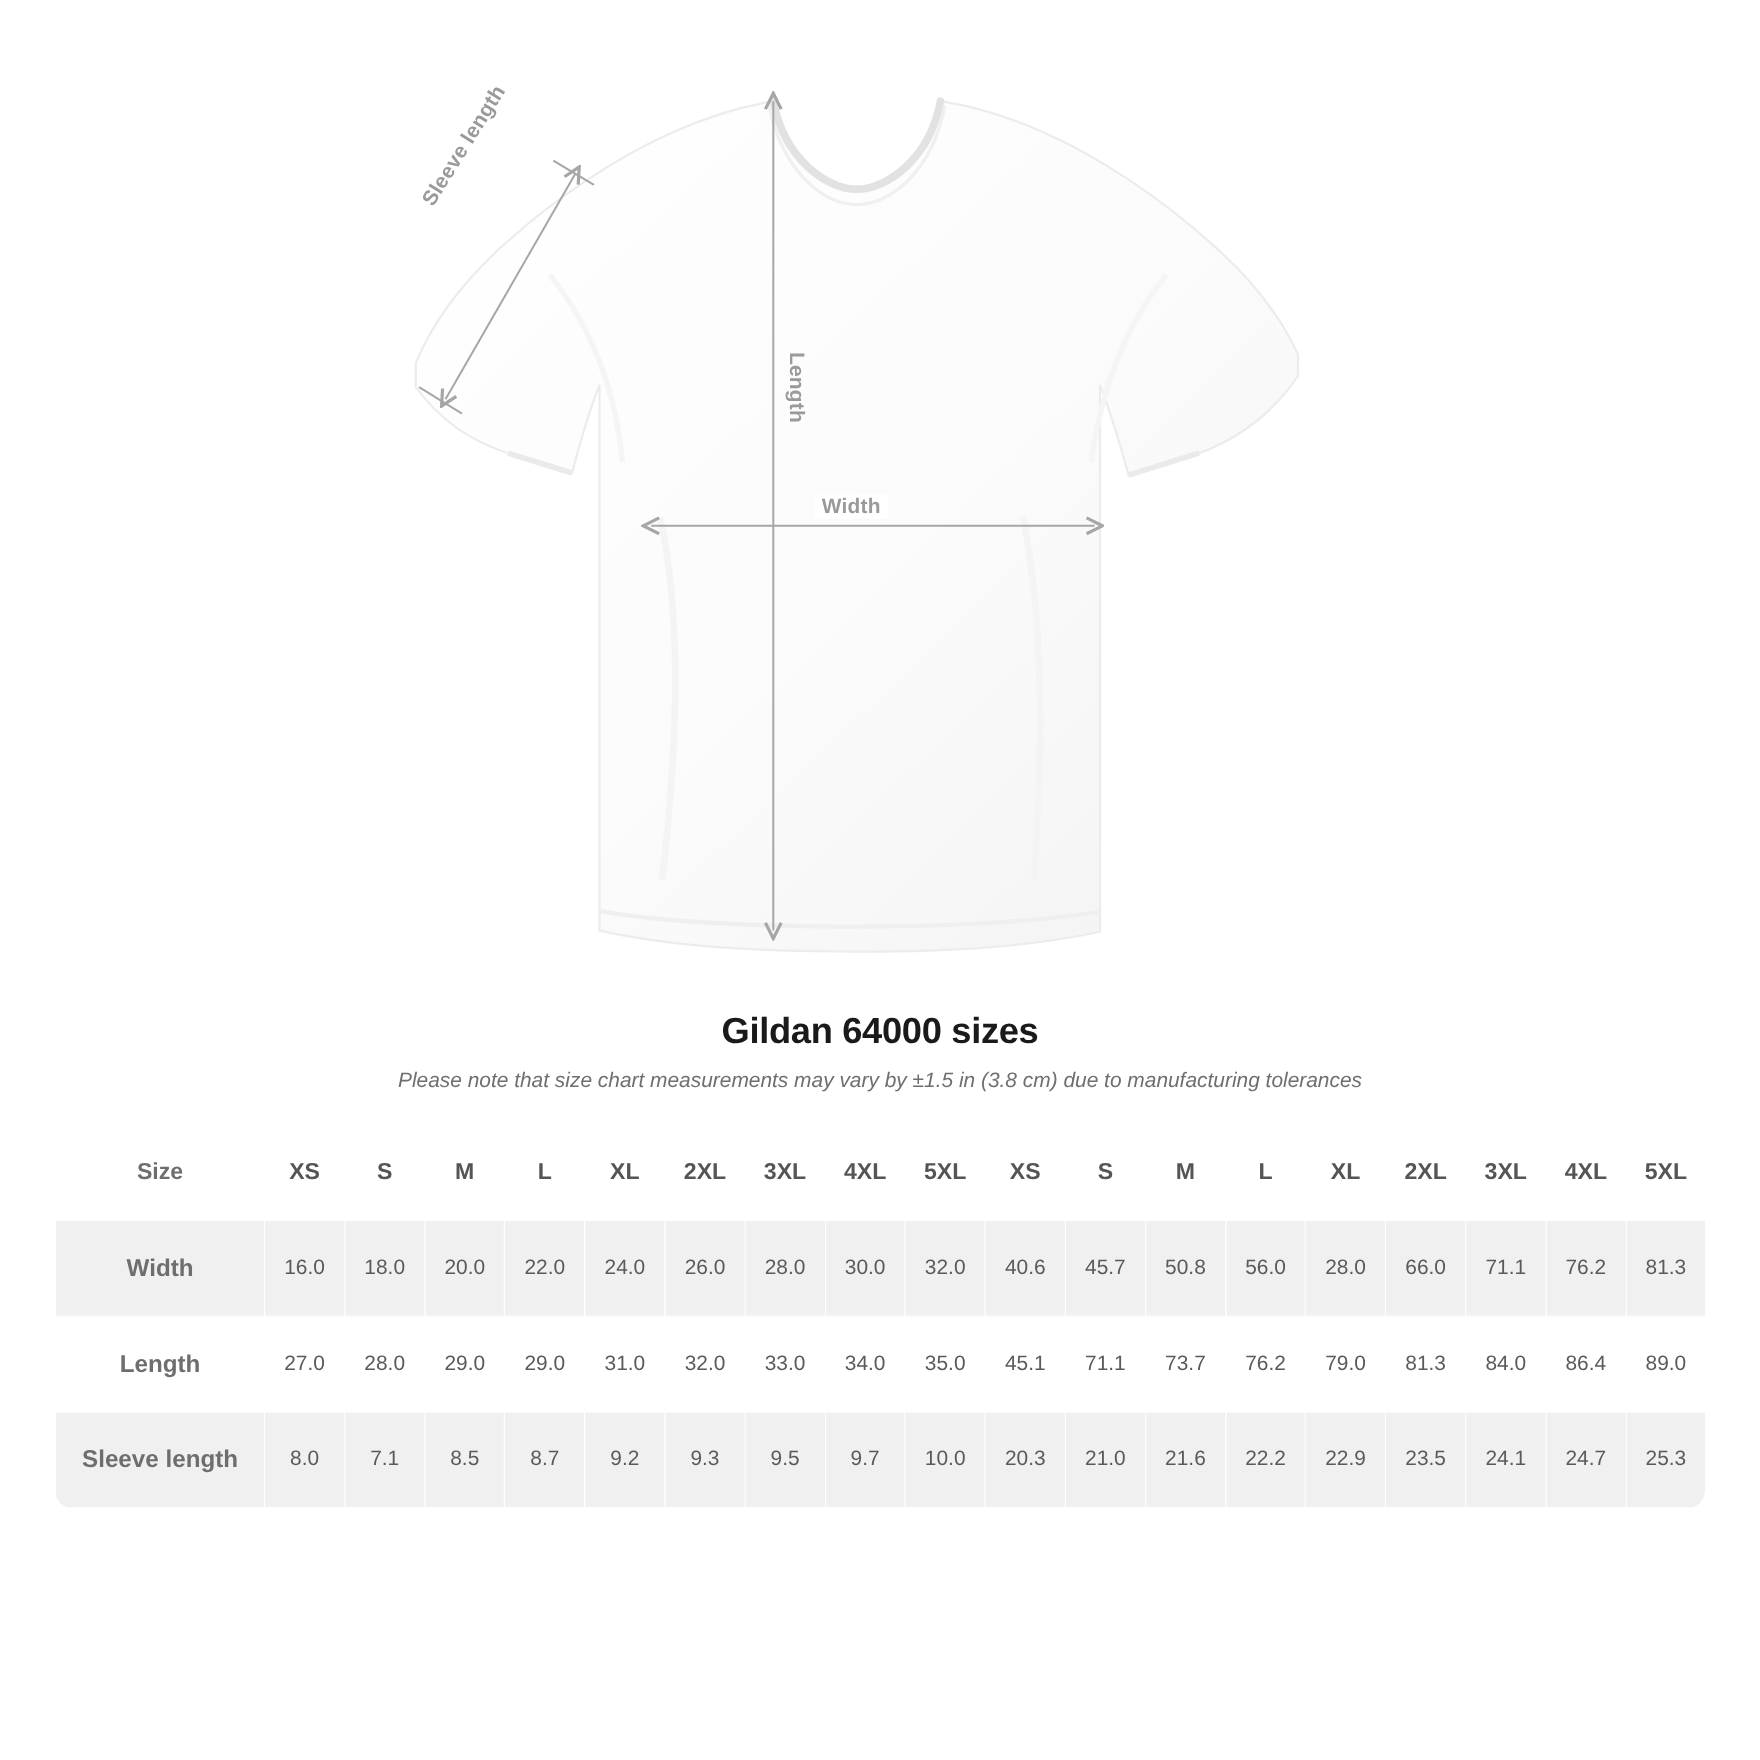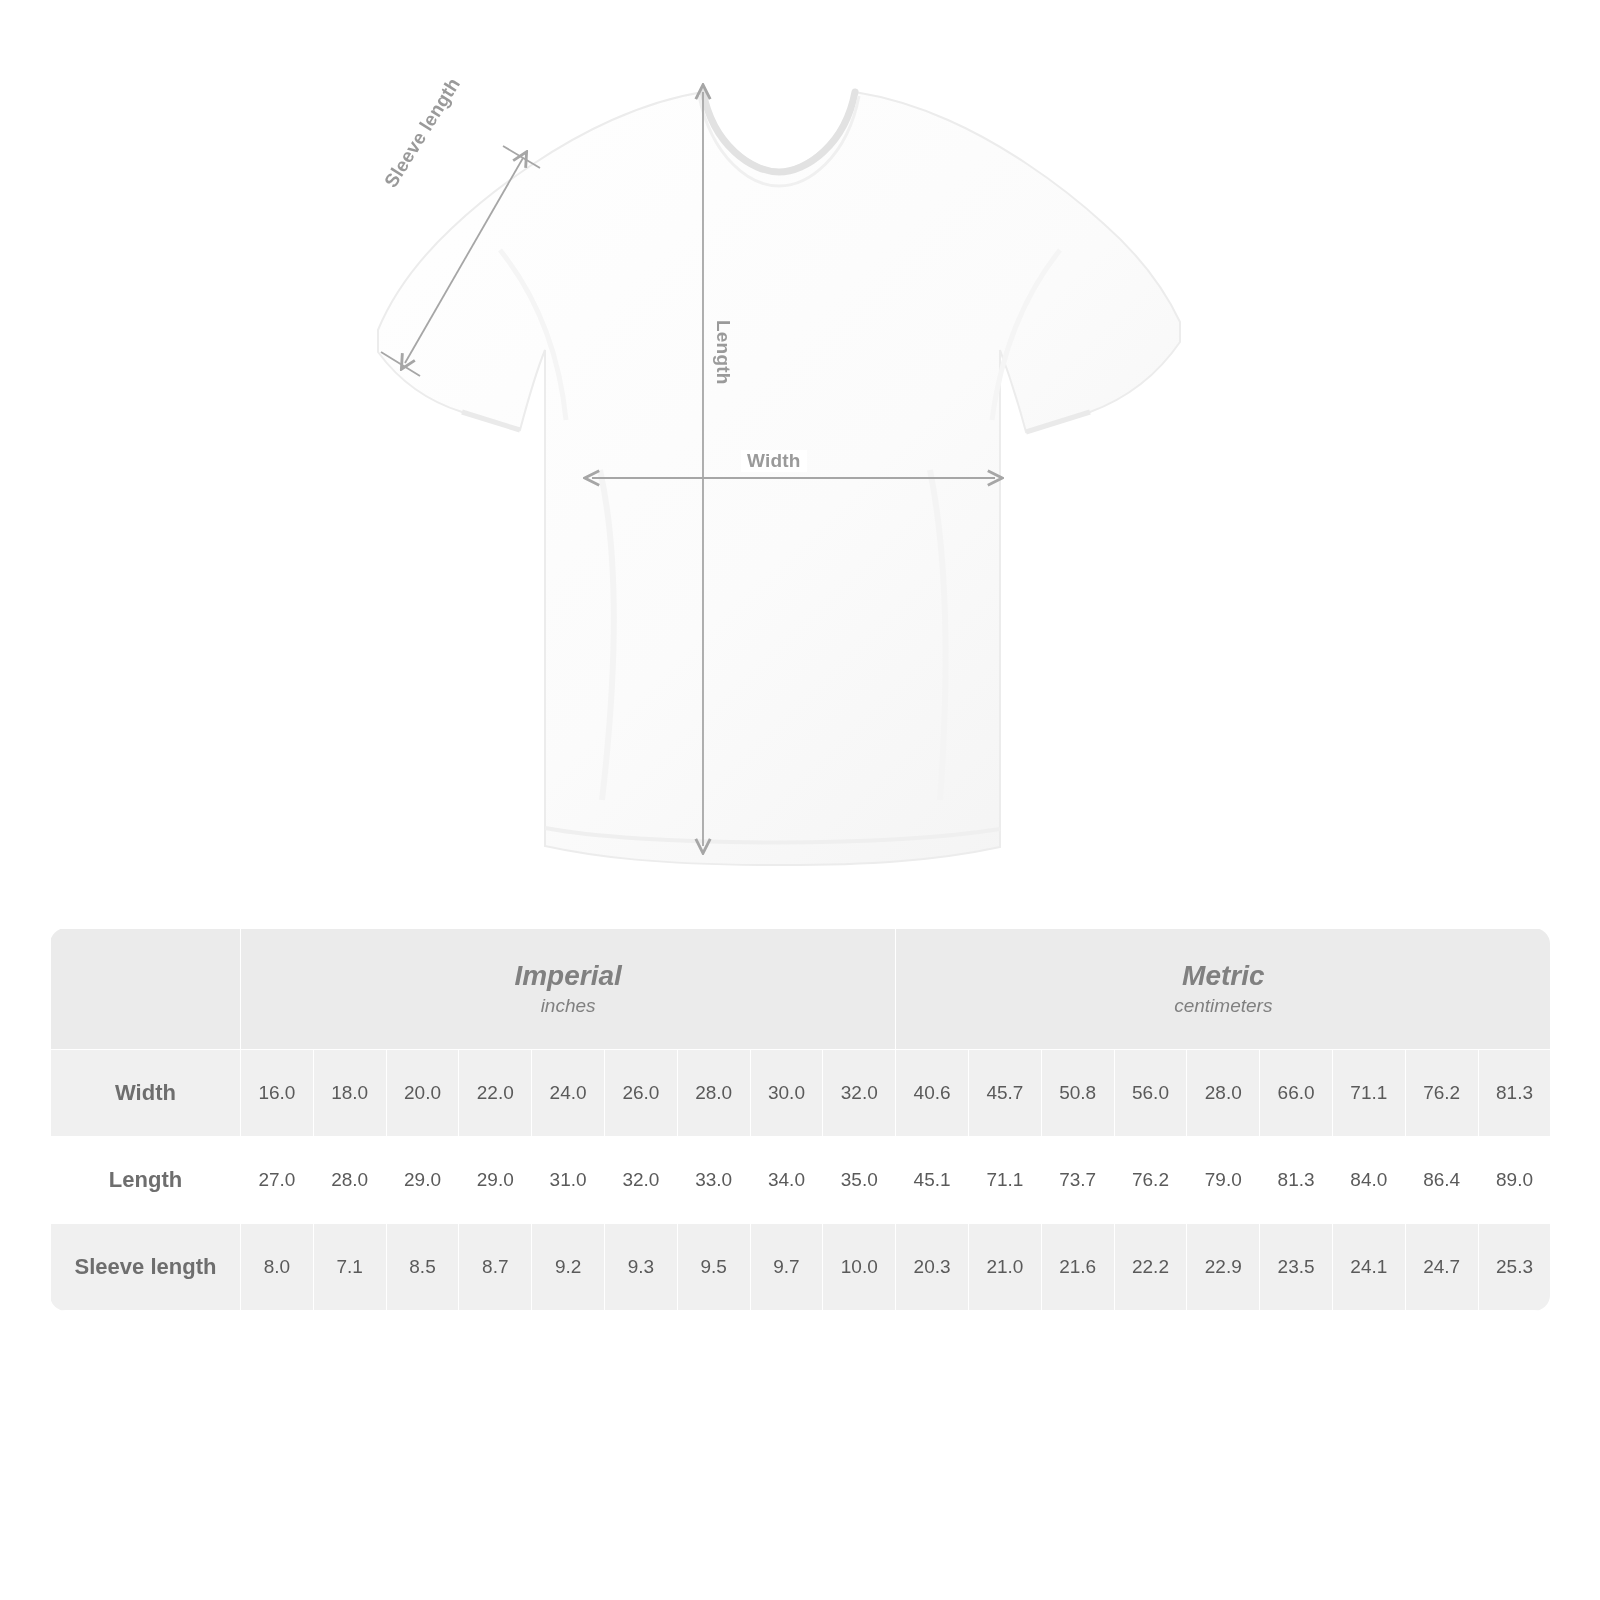--- a/index.html
+++ b/index.html
@@ -208,20 +208,24 @@
       <line x1="523" y1="158" x2="405" y2="363" stroke="#a6a6a6" stroke-width="1.8" marker-start="url(#arrowS)" marker-end="url(#arrowE)"></line>
       <line x1="503" y1="146" x2="540" y2="168" stroke="#a6a6a6" stroke-width="1.8"></line>
       <line x1="381" y1="352" x2="420" y2="376" stroke="#a6a6a6" stroke-width="1.8"></line>
     </svg>
 
     <div class="dim-label label-sleeve">Sleeve length</div>
     <div class="dim-label label-length">Length</div>
     <div class="dim-label label-width">Width</div>
   </div>
 
+  <div class="title-block">
+    <h1 class="chart-title">Gildan 64000 sizes</h1>
+    <div class="chart-note">Please note that size chart measurements may vary by ±1.5 in (3.8 cm) due to manufacturing tolerances</div>
+  </div>
 
   <div class="table-wrap">
     <table class="size-table">
       <colgroup>
         <col class="col-label">
         <col class="col-data">
           <col class="col-data">
           <col class="col-data">
           <col class="col-data">
           <col class="col-data">
@@ -233,32 +237,42 @@
           <col class="col-data">
           <col class="col-data">
           <col class="col-data">
           <col class="col-data">
         <col class="col-data">
           <col class="col-data">
           <col class="col-data">
           <col class="col-data">
       </colgroup>
       <tbody>
-        <tr>
-          <td class="corner-cell"></td>
-          <td class="unit-head" colspan="9">
-            <div class="unit-name">Imperial</div>
-            <div class="unit-sub">inches</div>
-          </td>
-          <td class="unit-head" colspan="9">
-            <div class="unit-name">Metric</div>
-            <div class="unit-sub">centimeters</div>
-          </td>
+
+        <tr class="head-row">
+          <td class="rowlabel">Size</td>
+          <td>XS</td>
+          <td>S</td>
+          <td>M</td>
+          <td>L</td>
+          <td>XL</td>
+          <td>2XL</td>
+          <td>3XL</td>
+          <td>4XL</td>
+          <td>5XL</td>
+          <td>XS</td>
+          <td>S</td>
+          <td>M</td>
+          <td>L</td>
+          <td>XL</td>
+          <td>2XL</td>
+          <td>3XL</td>
+          <td>4XL</td>
+          <td>5XL</td>
         </tr>
-
 
         <tr class="data-row alt">
           <td class="rowlabel">Width</td>
           <td class="val">16.0</td>
           <td class="val">18.0</td>
           <td class="val">20.0</td>
           <td class="val">22.0</td>
           <td class="val">24.0</td>
           <td class="val">26.0</td>
           <td class="val">28.0</td>

